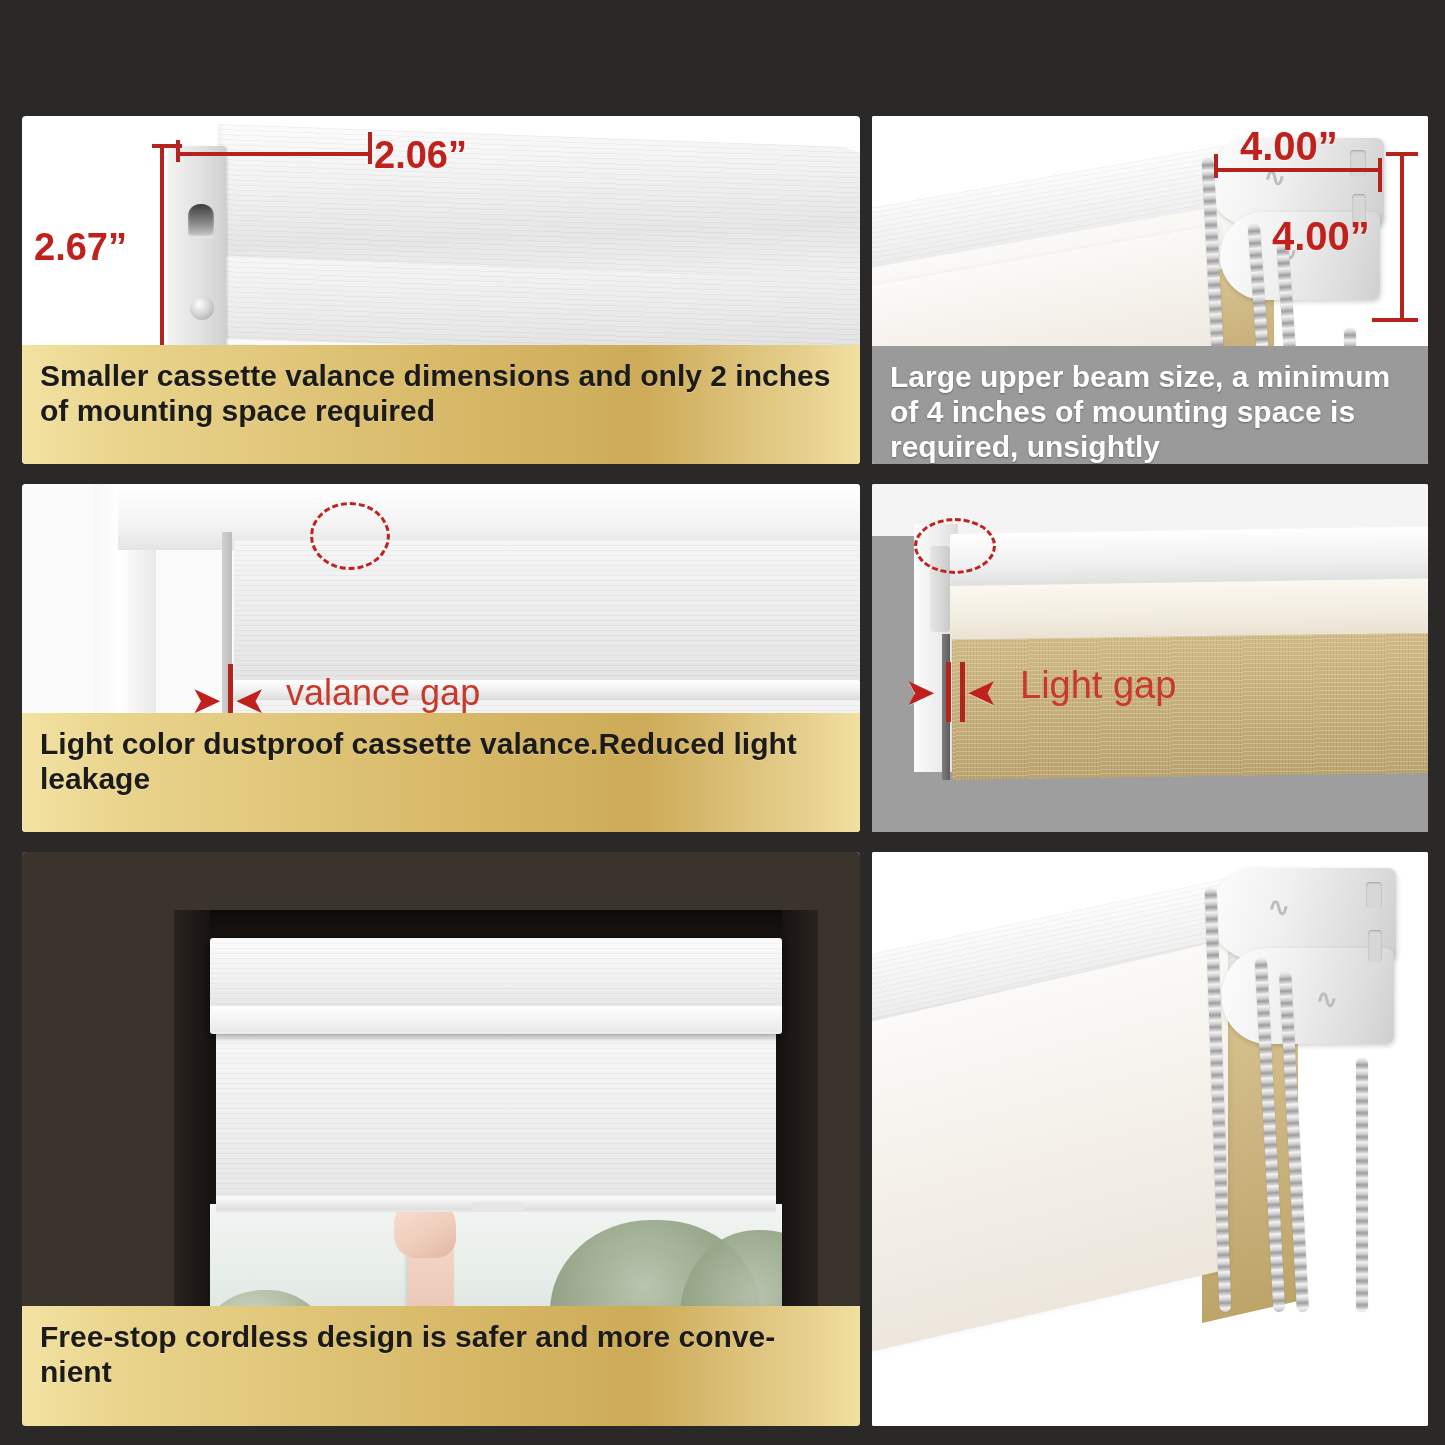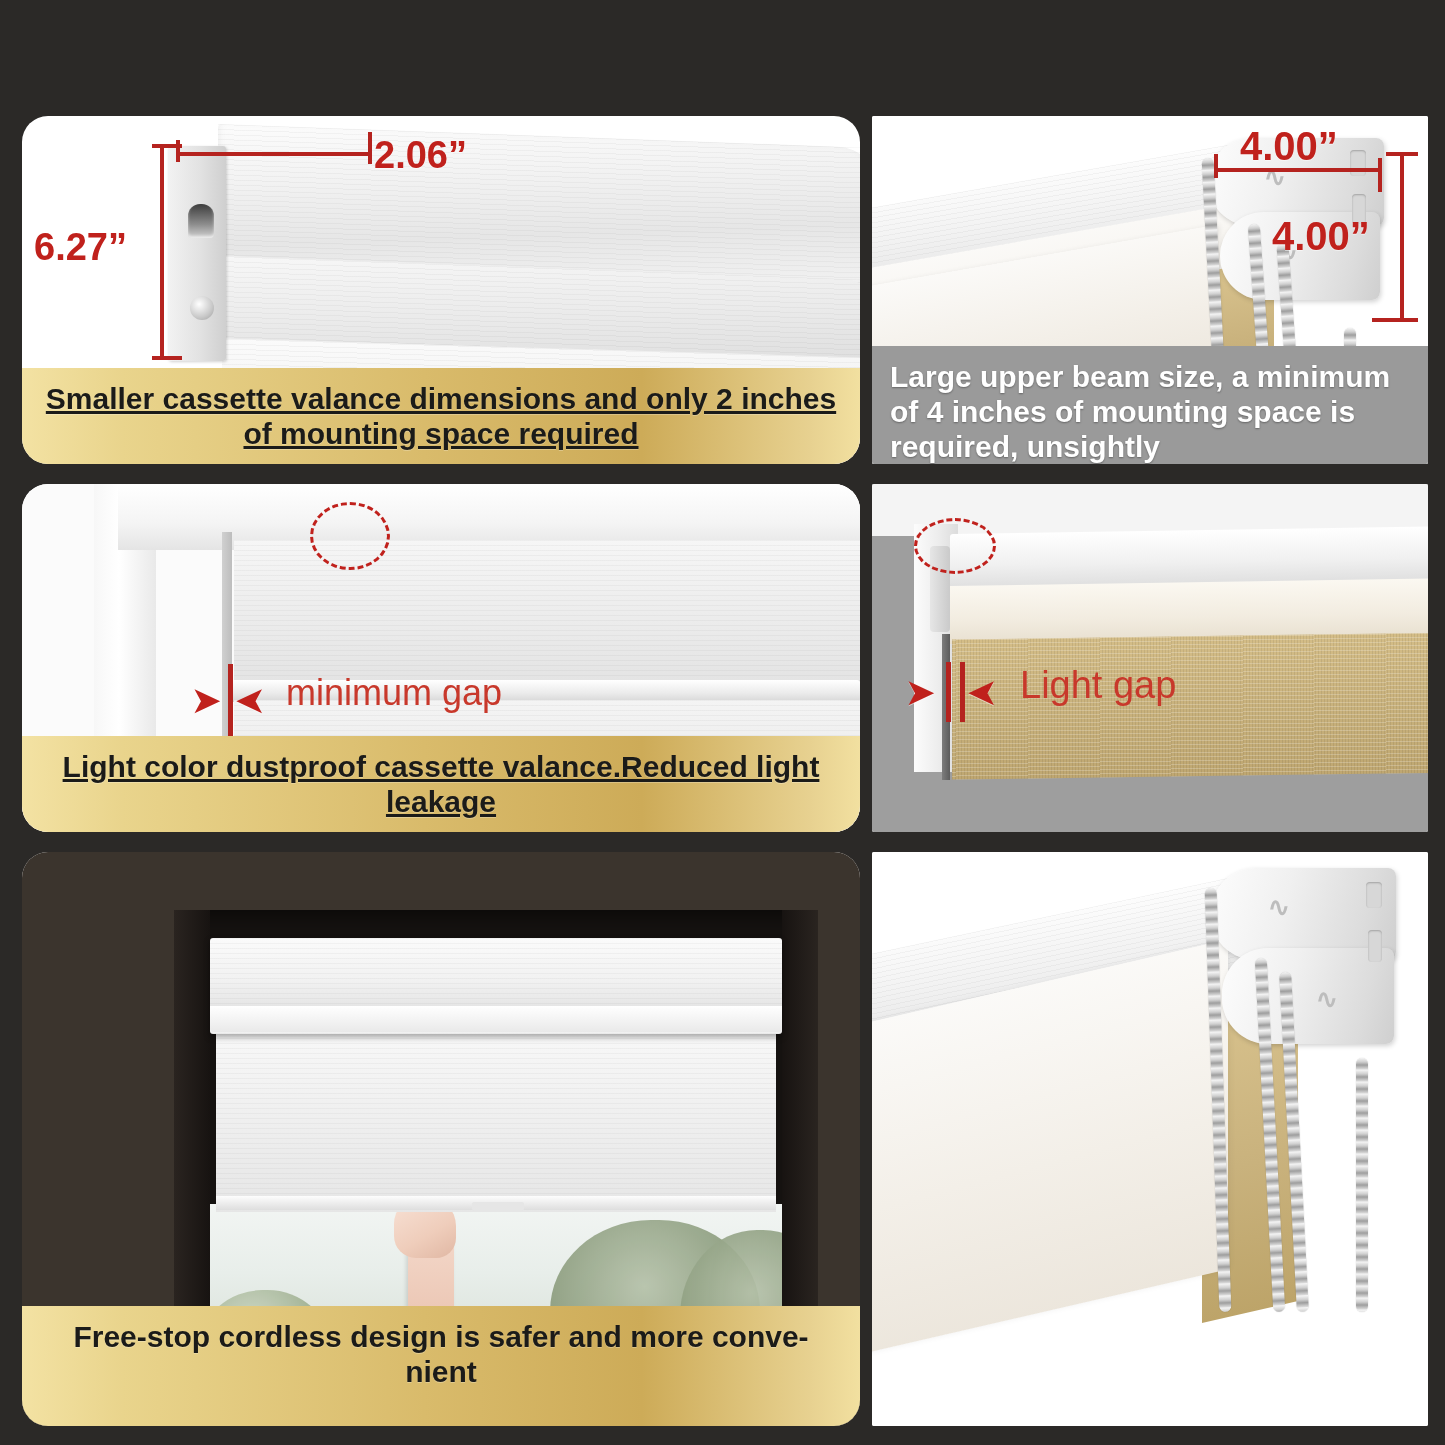--- a/index.html
+++ b/index.html
@@ -23,21 +23,21 @@
     background:linear-gradient(180deg,#f6e7b0 0%,#e9cf88 42%,#c8a24b 78%,#b6903c 100%);
     -webkit-background-clip:text;background-clip:text;
     -webkit-text-fill-color:transparent;
     text-shadow:0 2px 0 rgba(0,0,0,.25);
     font-family:"Liberation Sans", sans-serif;
   }
 
   
   .grid{position:absolute;left:0;top:108px;width:1445px;height:1337px;}
   .panel{position:absolute;overflow:hidden;background:#fff;}
-  .panel.left{border-radius:26px;text-align:center;}
+  .panel.left{border-radius:4px;}
   .panel.right{border-radius:2px;}
 
   
   .p1{left:22px;  top:8px;   width:838px; height:348px;}
   .p2{left:872px; top:8px;   width:556px; height:348px;}
   .p3{left:22px;  top:376px; width:838px; height:348px;}
   .p4{left:872px; top:376px; width:556px; height:348px;}
   .p5{left:22px;  top:744px; width:838px; height:574px;}
   .p6{left:872px; top:744px; width:556px; height:574px;}
 
@@ -56,21 +56,21 @@
     color:#1b1b19;
     font-size:30px;
     text-shadow:0 1px 0 rgba(255,255,255,.25);
   }
   .cap.gray{
     background:#9a9a9a;
     color:#ffffff;
     font-size:30px;
     text-shadow:0 1px 2px rgba(0,0,0,.35);
   }
-  .cap.tall{height:96px;text-decoration:underline;}
+  .cap.tall{height:119px;}
   .cap.tall3{height:118px;}
   .cap.h5{height:120px;margin-top:16px;}
   .dimline{position:absolute;background:#b5231f;}
   .dimtext{
     position:absolute;color:#c0211c;font-weight:bold;
     font-family:"Liberation Sans", sans-serif;
     text-shadow:0 1px 0 rgba(255,255,255,.5);
     white-space:nowrap;
   }
   .gaplabel{
@@ -307,21 +307,21 @@
         <div class="v-brkscrew"></div>
 
         <div class="dimline" style="left:156px;top:36px;width:194px;height:4px;"></div>
         <div class="dimline" style="left:154px;top:24px;width:4px;height:22px;"></div>
         <div class="dimline" style="left:346px;top:16px;width:4px;height:32px;"></div>
         <div class="dimtext" style="left:352px;top:18px;font-size:38px;">2.06”</div>
 
         <div class="dimline" style="left:138px;top:30px;width:4px;height:214px;"></div>
         <div class="dimline" style="left:130px;top:28px;width:30px;height:4px;"></div>
         <div class="dimline" style="left:130px;top:240px;width:30px;height:4px;"></div>
-        <div class="dimtext" style="left:12px;top:110px;font-size:38px;">6.27”</div>
+        <div class="dimtext" style="left:12px;top:110px;font-size:38px;">2.67”</div>
       </div>
       <div class="cap gold tall">Smaller cassette valance dimensions and only 2 inches of mounting space required</div>
     </div>
 
     <div class="panel right p2">
       <div class="art" style="background:#ffffff;">
         <div class="r-roll" style="left:-10px;top:58px;width:400px;height:96px;transform:skewY(-10deg);">
           <div class="striae"></div>
         </div>
         <div class="r-fabric-wht" style="left:-10px;top:118px;width:400px;height:170px;transform:skewY(-10deg);"></div>
@@ -365,21 +365,21 @@
         <div class="w-rail"></div>
         <div class="w-shade2">
             <div class="striae"></div>
           </div>
 
         <div class="dashcircle" style="left:288px;top:18px;width:74px;height:62px;"></div>
 
         <div class="dimline" style="left:206px;top:180px;width:5px;height:84px;"></div>
         <div class="dimtext" style="left:170px;top:196px;font-size:34px;">➤</div>
         <div class="dimtext" style="left:214px;top:196px;font-size:34px;transform:scaleX(-1);">➤</div>
-        <div class="gaplabel" style="left:264px;top:188px;font-size:36px;">minimum gap</div>
+        <div class="gaplabel" style="left:264px;top:188px;font-size:36px;">valance gap</div>
       </div>
       <div class="cap gold tall">Light color dustproof cassette valance.Reduced light leakage</div>
     </div>
 
     <div class="panel right p4">
       <div class="art">
         <div class="l-bg"></div>
         <div class="l-wall"></div>
         <div class="l-trim"></div>
         <div class="l-beam"></div>

